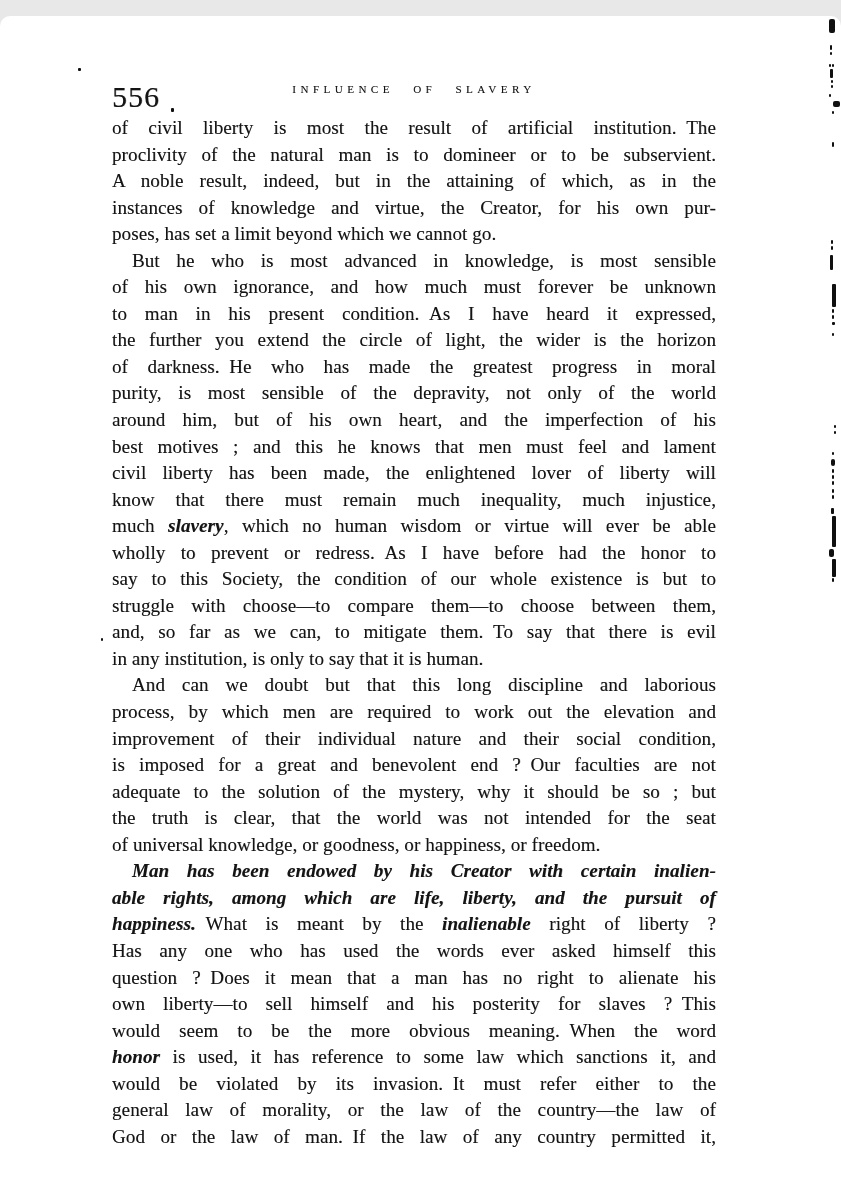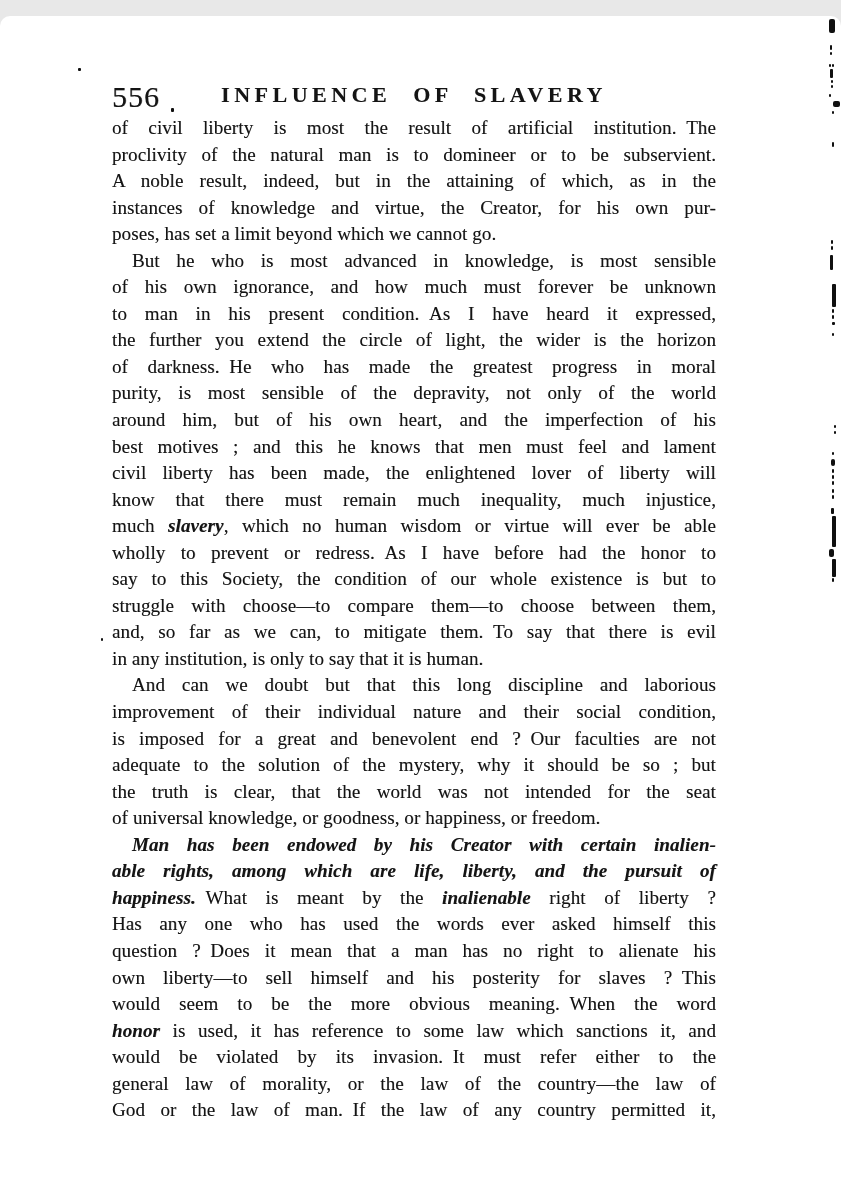--- a/index.html
+++ b/index.html
@@ -21,22 +21,22 @@
     font-size: 30px;
     line-height: 1;
     letter-spacing: 1px;
     text-shadow: 0.4px 0.4px 0 rgba(20,20,20,0.45);
   }
   .running-header {
     position: absolute;
     left: 414px;
     top: 68px;
     transform: translateX(-50%);
-    font-size: 22px;
-    font-weight: 700;
+    font-size: 11px;
+    font-weight: 400;
     line-height: 1;
     letter-spacing: 4.5px;
     word-spacing: 12px;
     white-space: nowrap;
     text-shadow: 0.3px 0.3px 0 rgba(20,20,20,0.35);
   }
   .body-text {
     position: absolute;
     left: 112px;
     top: 99px;
@@ -88,20 +88,21 @@
         <div class="line just"><span>know that there must remain much inequality, much injustice,</span></div>
         <div class="line just"><span>much </span><i>slavery</i><span>, which no human wisdom or virtue will ever be able</span></div>
         <div class="line just"><span>wholly to prevent or redress. As I have before had the honor to</span></div>
         <div class="line just"><span>say to this Society, the condition of our whole existence is but to</span></div>
         <div class="line just"><span>struggle with choose—to compare them—to choose between them,</span></div>
         <div class="line just"><span>and, so far as we can, to mitigate them. To say that there is evil</span></div>
         <div class="line"><span>in any institution, is only to say that it is human.</span></div>
       </div>
       <div class="para">
         <div class="line just ind"><span>And can we doubt but that this long discipline and laborious</span></div>
+        <div class="line just"><span>process, by which men are required to work out the elevation and</span></div>
         <div class="line just"><span>improvement of their individual nature and their social condition,</span></div>
         <div class="line just"><span>is imposed for a great and benevolent end ? Our faculties are not</span></div>
         <div class="line just"><span>adequate to the solution of the mystery, why it should be so ; but</span></div>
         <div class="line just"><span>the truth is clear, that the world was not intended for the seat</span></div>
         <div class="line"><span>of universal knowledge, or goodness, or happiness, or freedom.</span></div>
       </div>
       <div class="para">
         <div class="line just ind"><i>Man has been endowed by his Creator with certain inalien-</i></div>
         <div class="line just"><i>able rights, among which are life, liberty, and the pursuit of</i></div>
         <div class="line just"><i>happiness.</i><span> What is meant by the </span><i>inalienable</i><span> right of liberty ?</span></div>

